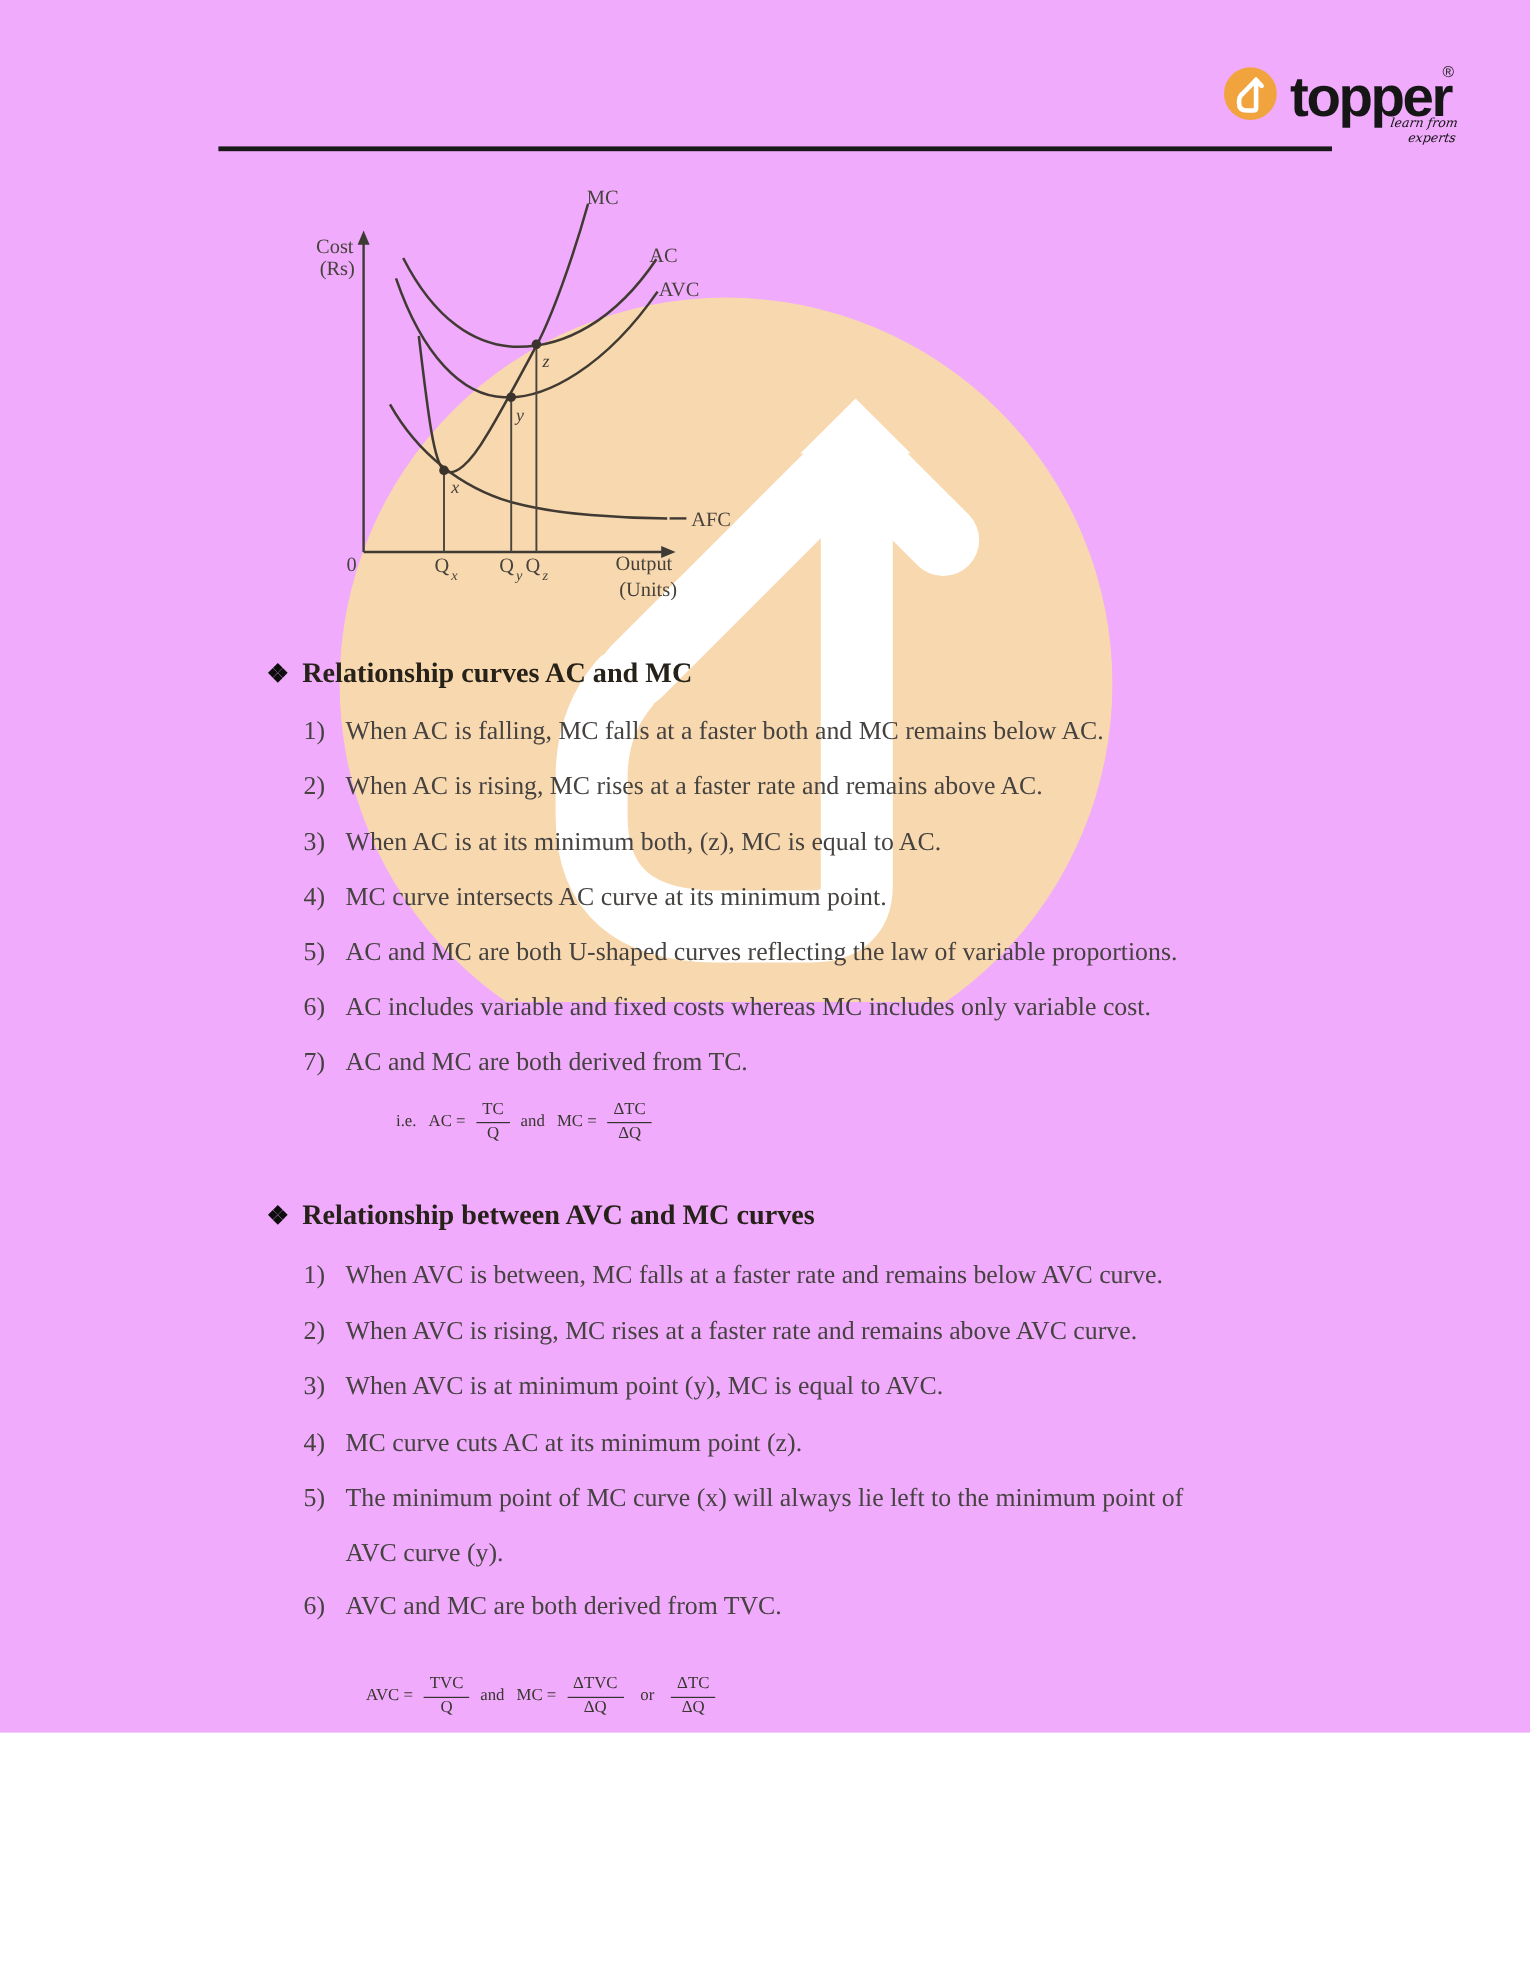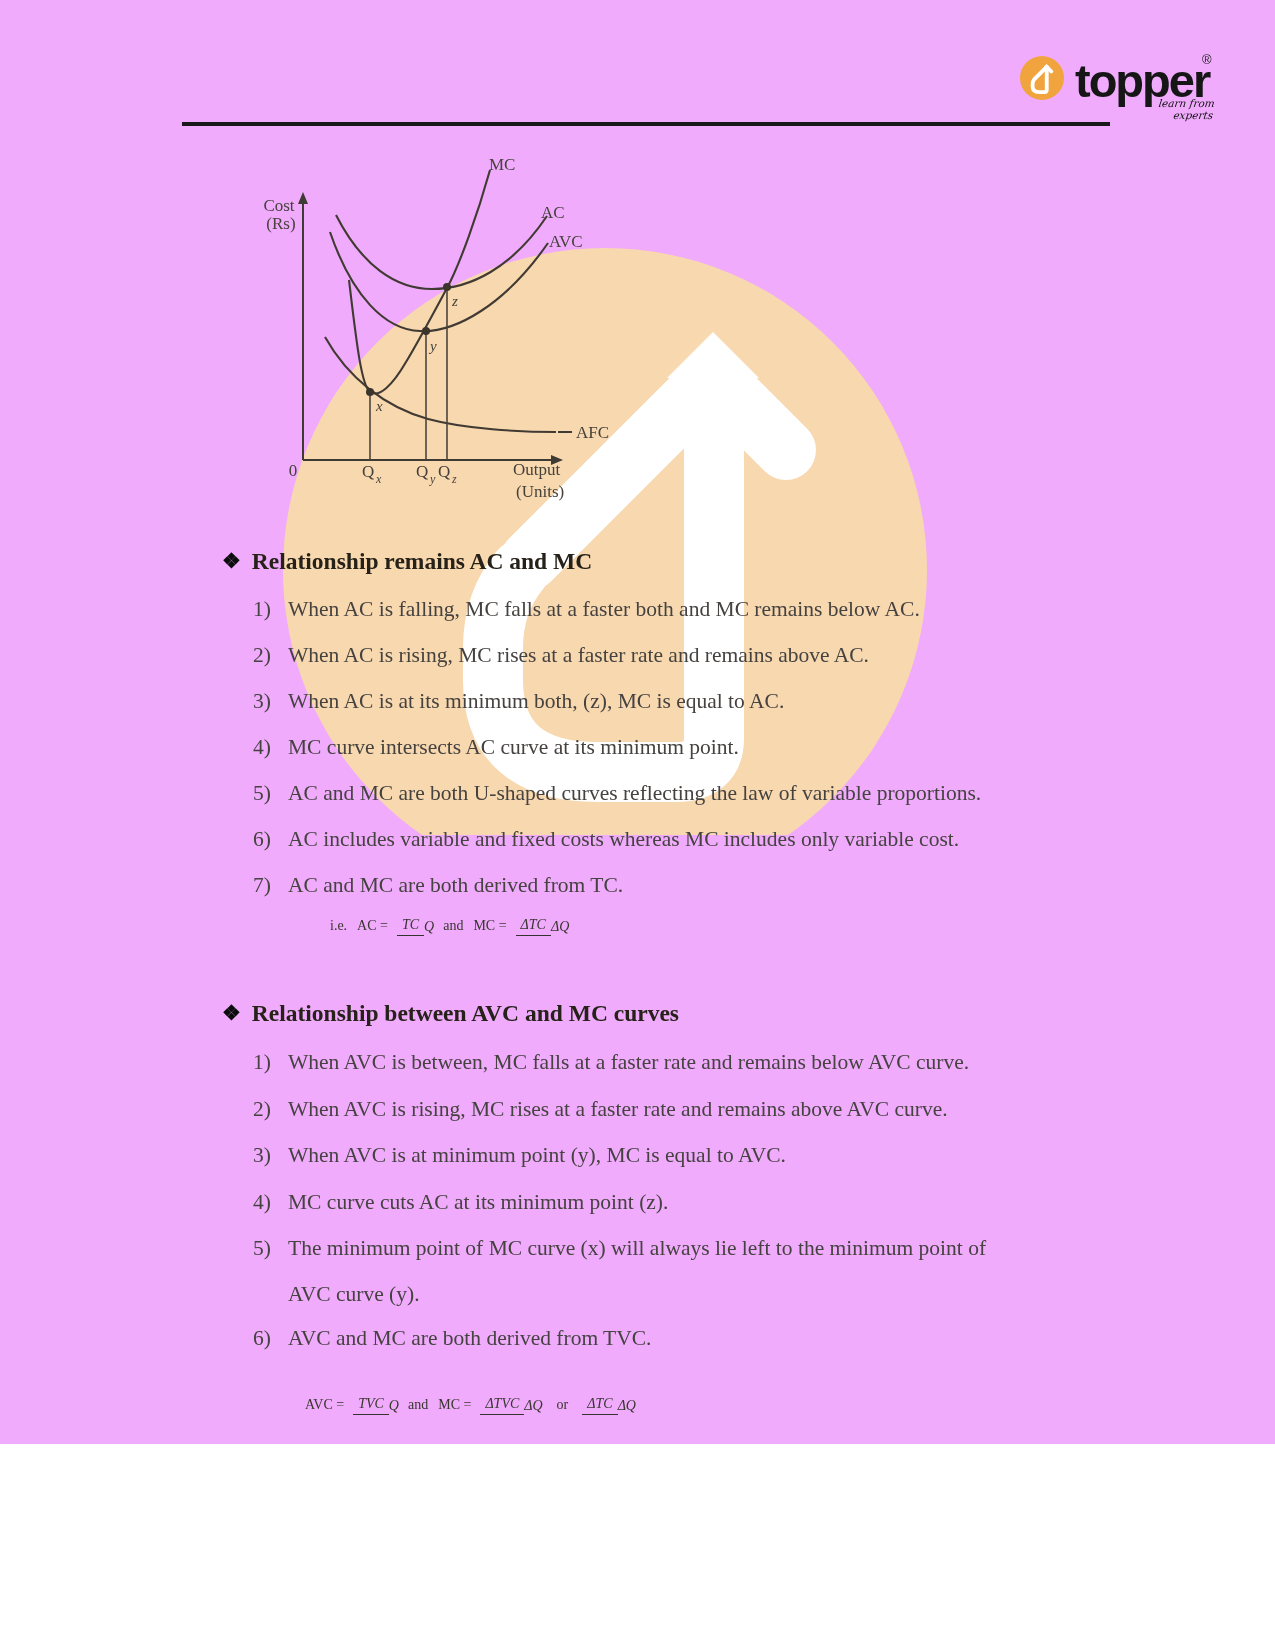--- a/index.html
+++ b/index.html
@@ -22,21 +22,21 @@
   
   .item{display:flex;font-size:21.5px;color:#454240;white-space:nowrap;}
   .item .num{width:35px;flex:none;}
   .item.wrap{white-space:normal;line-height:46px;}
   .item.wrap .txt{width:726px;}
 
   
   .formula{display:flex;align-items:center;font-size:14px;color:#38362f;}
   .formula .it{margin:0 5px;}
   .formula .roman{font-style:normal;margin:0 5px;}
-  .frac{display:inline-flex;flex-direction:row;align-items:center;font-style:italic;
+  .frac{display:inline-flex;flex-direction:column;align-items:center;
         line-height:1.2;margin:0 4px;}
   .frac .num{border-bottom:1.6px solid #35332f;padding:0 5px 1px 5px;}
   .frac .den{padding-top:1px;}
 
   
   svg text{font-family:"Liberation Serif",serif;fill:#46423b;}
   .axlab{font-size:17px;}
   .curvelab{font-size:17px;}
   .ticklab{font-size:17px;}
   .sublab{font-size:12px;font-style:italic;}
@@ -113,21 +113,21 @@
     <text class="ticklab" x="362" y="477">Q</text>
     <text class="sublab" x="376" y="483">x</text>
     <text class="ticklab" x="416" y="477">Q</text>
     <text class="sublab" x="430" y="483">y</text>
     <text class="ticklab" x="438" y="477">Q</text>
     <text class="sublab" x="452" y="483">z</text>
   </svg>
 
   <div class="abs heading" style="left:222px;top:548px;z-index:2;">
     <span class="bullet">❖</span>
-    <span>Relationship remains AC and MC</span>
+    <span>Relationship curves AC and MC</span>
   </div>
 
   <div class="abs item" style="left:253px;top:597px;z-index:2;">
     <span class="num">1)</span>
     <span class="txt">When AC is falling, MC falls at a faster both and MC remains below AC.</span>
   </div>
   <div class="abs item" style="left:253px;top:643px;z-index:2;">
     <span class="num">2)</span>
     <span class="txt">When AC is rising, MC rises at a faster rate and remains above AC.</span>
   </div>

